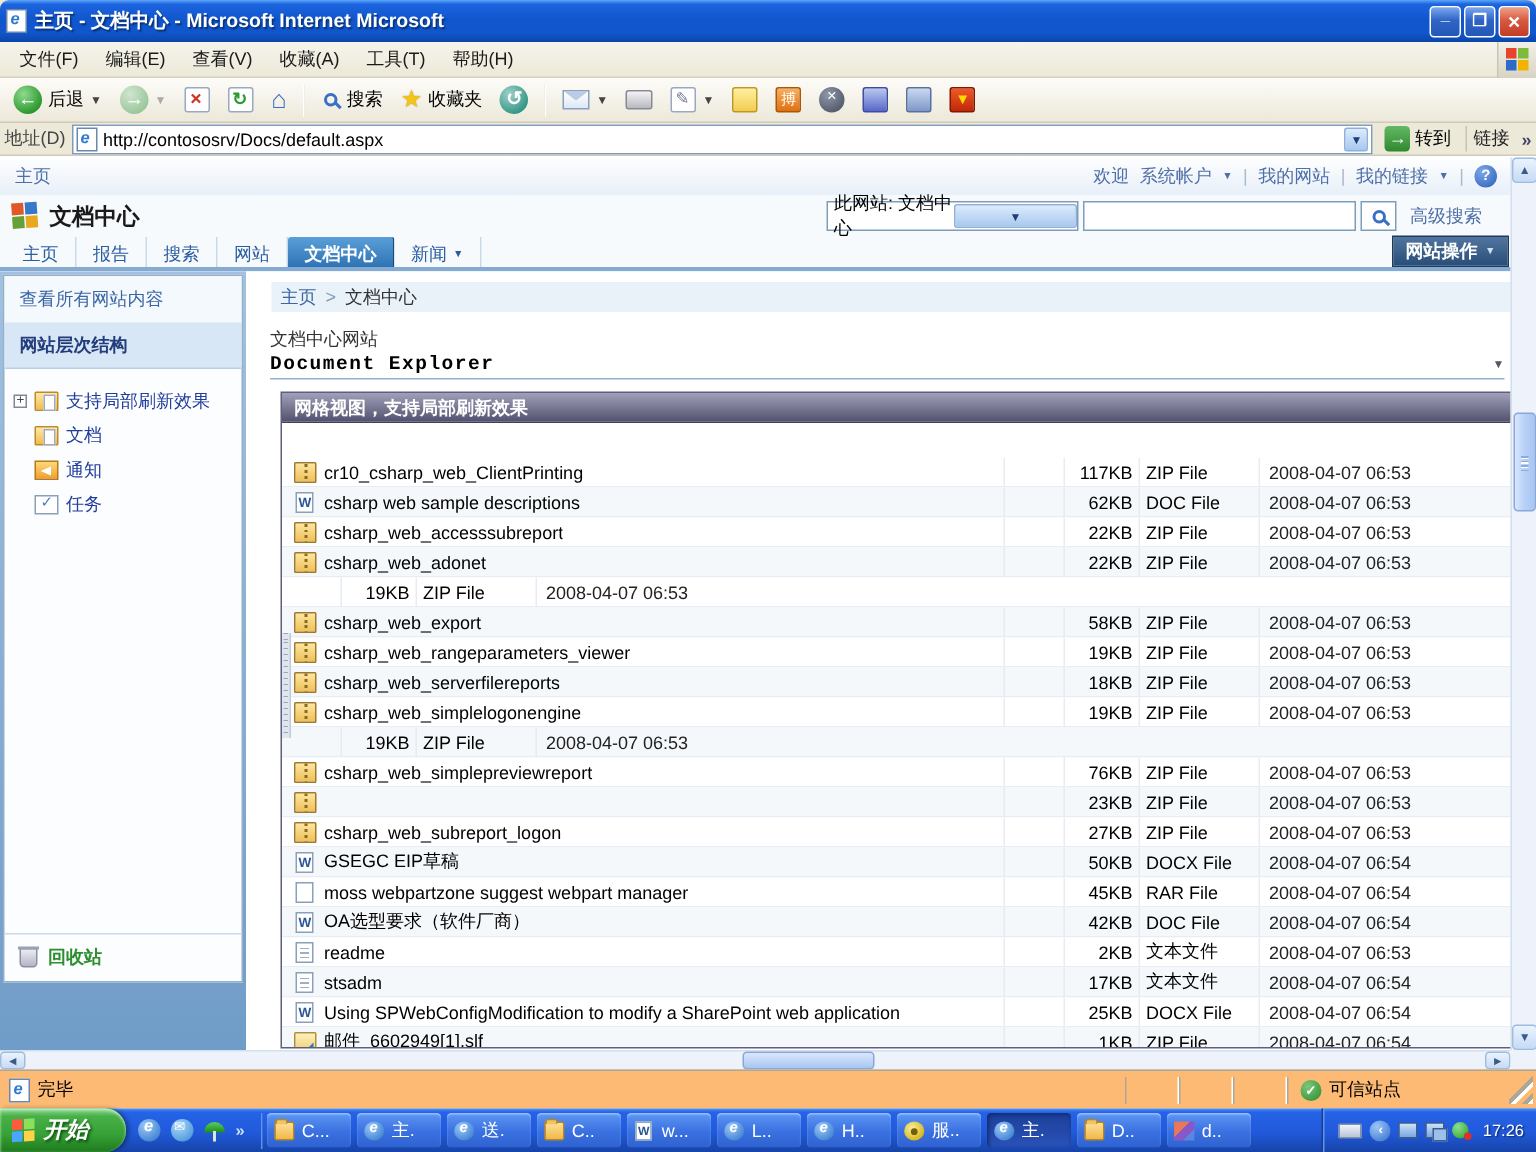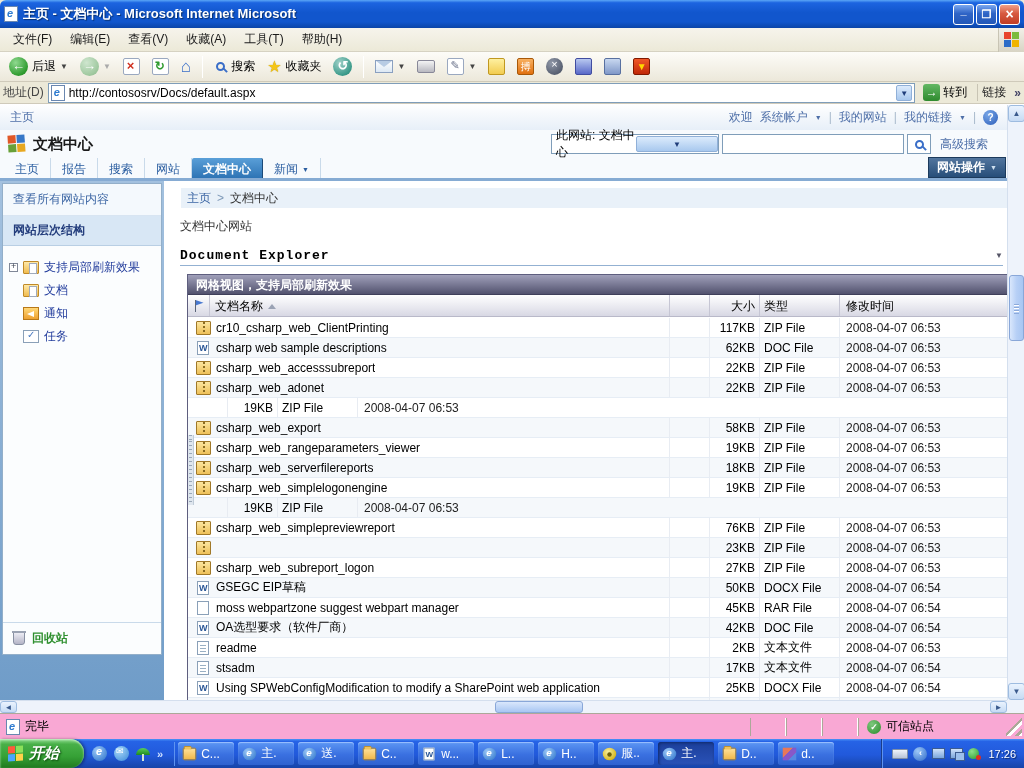--- a/index.html
+++ b/index.html
@@ -126,21 +126,21 @@
   .si-announce{background:linear-gradient(#ffd878,#eea030);border:1px solid #b87818}
   .si-announce::after{content:"";position:absolute;left:3px;top:3px;border-top:3px solid transparent;border-bottom:3px solid transparent;border-right:7px solid #fff}
 
   
   .main-col{flex:1;background:#fff;padding-left:16px;position:relative;overflow:hidden}
   .breadcrumb{margin:7px 4px 0 1px;height:20px;background:#e9f1f9;display:flex;align-items:center;gap:6px;padding-left:6px}
   .bc-home{color:#3c66a4}
   .bc-sep{color:#7e99b8}
   .bc-cur{color:#333}
   .subtitle{margin-top:10px;color:#333}
-  .webpart-hdr{margin-top:13px;width:823px;border-bottom:1px solid #93b1d2;padding-bottom:2px;display:flex;align-items:center}
+  .webpart-hdr{margin-top:0;width:823px;border-bottom:1px solid #93b1d2;padding-bottom:2px;display:flex;align-items:center}
   .webpart-title{font-family:"Liberation Mono","DejaVu Sans Mono",monospace;font-weight:bold;font-size:13px;letter-spacing:1px}
   .webpart-menu{margin-left:auto;font-size:8px;color:#556}
 
   
   .grid{margin:8px 0 0 7px;width:837px;height:438px;border:1px solid #5e5e7e;background:#fff;position:relative;overflow:hidden}
   .grid-caption{height:20px;background:linear-gradient(180deg,#a0a0ba,#52526e);color:#fff;font-weight:bold;line-height:20px;padding-left:8px;border-bottom:1px solid #3f3f5a}
   .grid-header{height:22px;background:linear-gradient(180deg,#fff,#d8d8e4);border-bottom:1px solid #b9b9c9;display:flex}
   .gh-cell{border-right:1px solid #c6c6d4;display:flex;align-items:center;padding-top:1px}
   .gh-filter{width:22px;justify-content:center}
   .gh-name{width:460px;padding-left:5px;gap:5px}
@@ -197,21 +197,21 @@
   .hscroll{position:absolute;left:0;bottom:0;width:1007px;height:13px;background:#eef3fb;border-top:1px solid #d4dfee}
   .hs-btn{position:absolute;top:0;width:17px;height:12px;background:linear-gradient(180deg,#eaf3fe,#c6dbf4);border:1px solid #9ebce0;border-radius:3px;
     color:#3a5a8c;font-size:8px;text-align:center;line-height:11px}
   .hs-btn.left{left:0}
   .hs-btn.right{right:0}
   .hthumb{position:absolute;left:495px;top:0;width:88px;height:12px;border:1px solid #89a7d8;border-radius:3px;
     background:linear-gradient(180deg,#d9e7fc,#a8c6f2)}
   .scroll-corner{position:absolute;right:0;bottom:0;width:17px;height:13px;background:#eef3fb}
 
   
-  .statusbar{position:absolute;top:713px;left:0;right:0;height:26px;background:#f9a8d4;border-top:1px solid #aca899;
+  .statusbar{position:absolute;top:713px;left:0;right:0;height:26px;background:#fdba74;border-top:1px solid #aca899;
     display:flex;align-items:center;padding:3px 2px}
   .st-left{flex:1;display:flex;align-items:center;gap:5px;padding-left:4px}
   .st-pane{width:36px;height:18px;border-left:1px solid #aca899;border-right:1px solid #fff}
   .st-trust{width:148px;height:18px;border-left:1px solid #aca899;display:flex;align-items:center;gap:5px;padding-left:8px}
   .trust-ic{width:14px;height:14px;border-radius:50%;background:radial-gradient(circle at 35% 30%,#7cc87c,#2a8a2a);color:#fff;font-size:9px;text-align:center;line-height:14px;font-weight:bold}
   .grip{width:16px;height:22px;align-self:flex-end;background:
     linear-gradient(135deg,transparent 0 50%,#aca899 50% 60%,#fff 60% 70%,transparent 70% 80%,#aca899 80% 90%,#fff 90%);}
 
   
   .taskbar{position:absolute;top:739px;left:0;right:0;height:29px;display:flex;align-items:center;
@@ -475,33 +475,20 @@
           <span class="bc-cur">文档中心</span>
         </div>
         <div class="subtitle">文档中心网站</div>
         <div class="webpart-hdr">
           <span class="webpart-title">Document Explorer</span>
           <span class="webpart-menu">▼</span>
         </div>
 
         <div class="grid">
           <div class="grid-caption">网格视图，支持局部刷新效果</div>
-          <div class="grid-header">
-            <span class="gh-cell gh-filter">
-                <span class="filter-flag"></span>
-              </span>
-            <span class="gh-cell gh-name">
-              <span>文档名称</span>
-              <span class="sort-asc"></span>
-            </span>
-            <span class="gh-cell gh-blank"></span>
-            <span class="gh-cell gh-size">大小</span>
-            <span class="gh-cell gh-type">类型</span>
-            <span class="gh-cell gh-mod">修改时间</span>
-          </div>
           <div class="grid-rows" id="grid-body">
               <div class="grow">
     <span class="cell c-name">
       <span class="fi fi-zip"></span>
       <span class="fname">cr10_csharp_web_ClientPrinting</span>
     </span>
     <span class="cell c-blank"></span>
     <span class="cell c-size">117KB</span>
     <span class="cell c-type">ZIP File</span>
     <span class="cell c-mod">2008-04-07 06:53</span>

